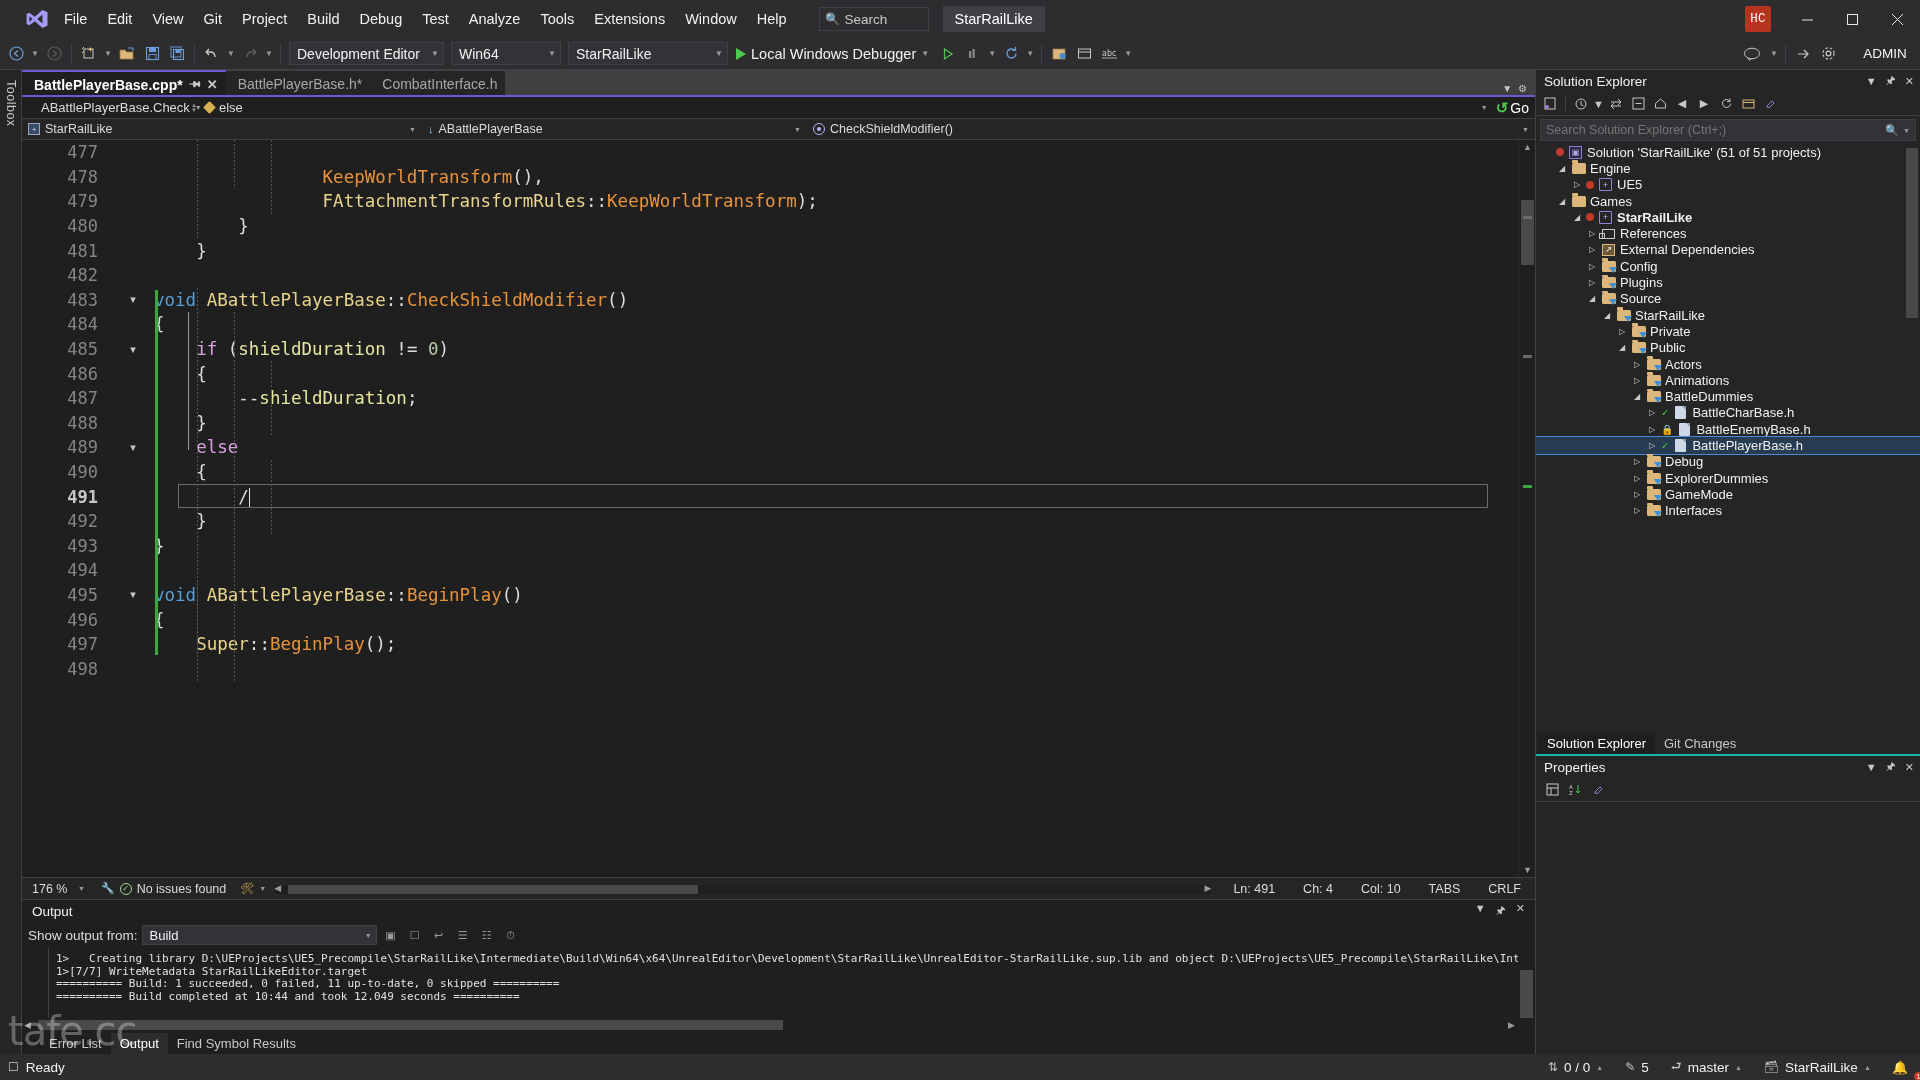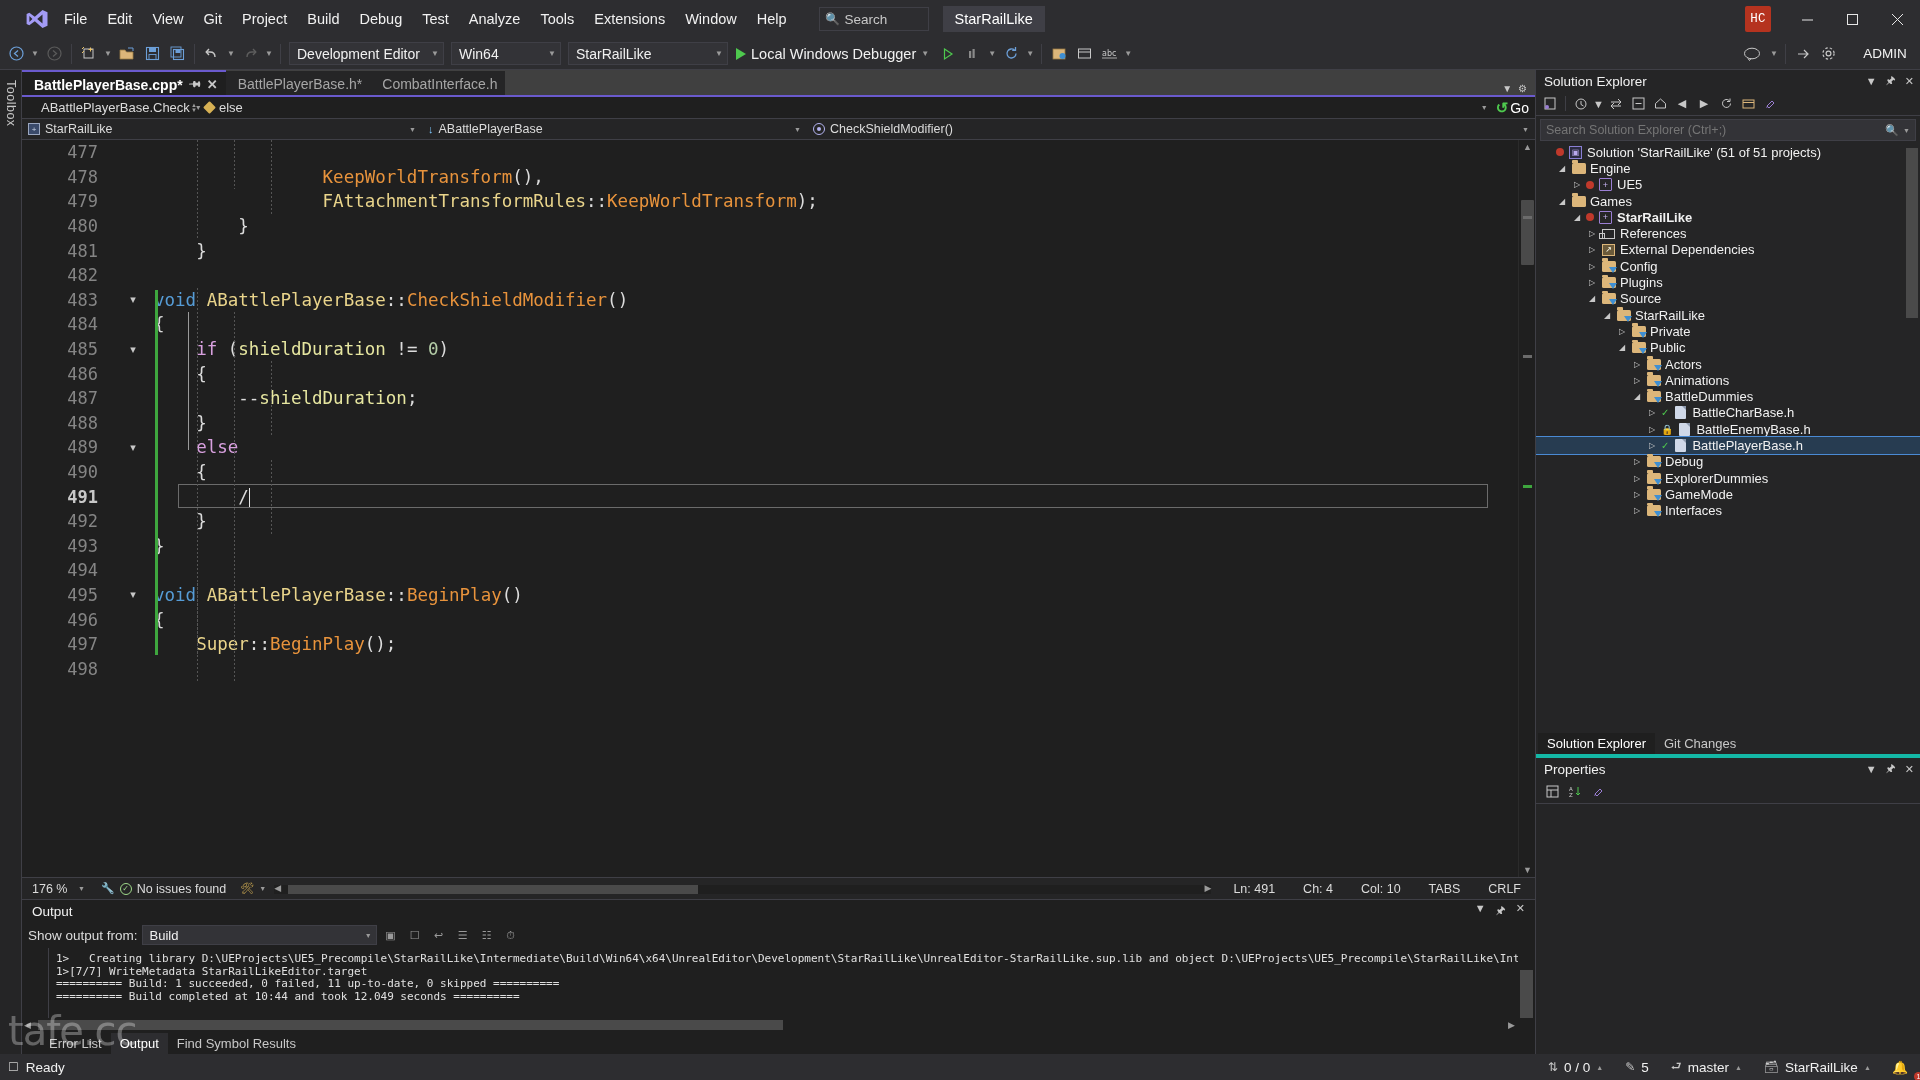--- a/index.html
+++ b/index.html
@@ -183,21 +183,21 @@
   .file-ic { width:11px;height:13px;background:#cfd8e8;border-radius:1px;position:relative; }
   .file-ic::after { content:''; position:absolute; right:0; top:0; border-left:4px solid transparent; border-top:4px solid #8d99ad; }
   .chk-g { color:#4ec94e; font-size:10px; }
   .lock-g { color:#c8c8c8; font-size:10px; }
   .se-scroll { position:absolute; right:0; top:0; bottom:0; width:15px; }
   .se-scroll .thumb { position:absolute; left:1px; top:4px; width:12px; height:170px; background:#4a4a4a; }
   .dock-tabs { height:22px; display:flex; align-items:center; flex:0 0 22px; background:#252526; padding-left:2px; }
   .dtab { padding:0 9px; height:21px; display:flex; align-items:center; font-size:13px; color:#c8c8c8; }
   .dtab.active { background:#1f1f1f; color:#fff; }
 
-  .props-panel { flex:0 0 300px; display:flex; flex-direction:column; border-top:4px solid #14b8a6; background:#252526; }
+  .props-panel { flex:0 0 300px; display:flex; flex-direction:column; border-top:2px solid #14b8a6; background:#252526; }
   .props-toolbar { height:24px; display:flex; align-items:center; gap:3px; padding:0 6px; border-bottom:1px solid #3f3f46; flex:0 0 24px; }
   .props-body { flex:1; background:#252526; }
 
   
   .statusbar { height:26px; background:#2d2d30; display:flex; align-items:center; flex:0 0 26px; font-size:13.5px; color:#f1f1f1; }
   .sb-left { display:flex; align-items:center; gap:7px; padding-left:8px; }
   .sb-right { margin-left:auto; display:flex; align-items:center; height:26px; }
   .sb-cell { display:flex; align-items:center; gap:6px; padding:0 11px; height:26px; }
   .bell { position:relative; }
   .bell .bdot { position:absolute; right:-3px; bottom:-1px; width:9px;height:9px;background:#c0392b;border-radius:50%;color:#fff;font-size:7px;display:flex;align-items:center;justify-content:center; }

